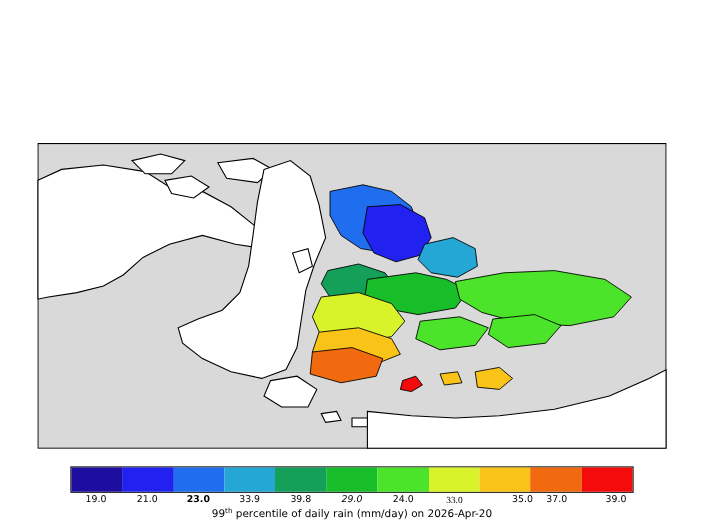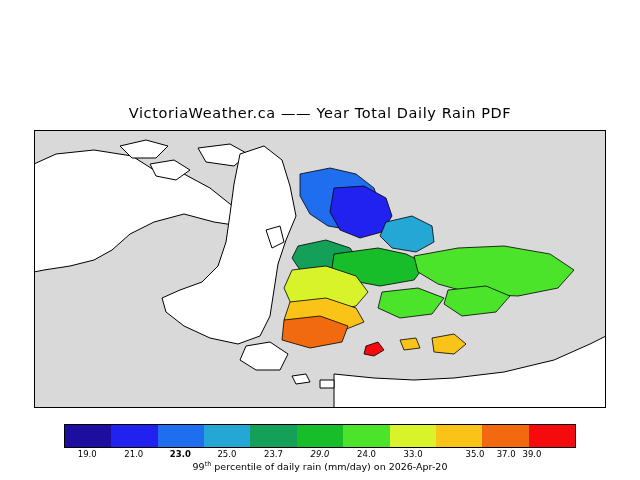--- a/index.html
+++ b/index.html
@@ -34,21 +34,20 @@
     font-size:9.5px;color:#000;
     font-family:"DejaVu Sans","Liberation Sans",sans-serif;
   }
   .cbar-label sup{font-size:6.5px;vertical-align:super;}
 </style>
 </head>
 <body>
 
 <div id="root">
 
-  <div class="title">VictoriaWeather.ca —— Year Total Daily Rain PDF</div>
 
   <div class="map-wrap">
     <svg class="map-svg" width="572" height="278" viewBox="0 0 572 278">
 
       <rect x="0" y="0" width="572" height="278" fill="#d9d9d9"></rect>
 
       <g stroke="#000000" stroke-width="1" fill="#ffffff">
 
         <path d="M0,34 L22,24 L60,20 L98,26 L120,40 L150,44 L176,58 L196,74
                  L214,86 L206,96 L180,92 L150,84 L120,92 L96,104 L78,120
@@ -125,27 +124,27 @@
       <div class="cbar-cell" style="background: rgb(76, 228, 42);"></div>
       <div class="cbar-cell" style="background: rgb(217, 243, 42);"></div>
       <div class="cbar-cell" style="background: rgb(249, 195, 24);"></div>
       <div class="cbar-cell" style="background: rgb(242, 106, 16);"></div>
       <div class="cbar-cell" style="background: rgb(245, 11, 11);"></div>
     </div>
   <div class="cbar-ticks">
       <div class="tick" style="left: 67.2727px;">19.0</div>
       <div class="tick" style="left: 113.818px;">21.0</div>
       <div class="tick" style="left: 160.364px; font-weight: bold;">23.0</div>
-      <div class="tick" style="left: 206.909px;">25.0</div>
-      <div class="tick" style="left: 253.455px;">23.7</div>
+      <div class="tick" style="left: 206.909px;">33.9</div>
+      <div class="tick" style="left: 253.455px;">39.8</div>
       <div class="tick" style="left: 300px; font-style: italic;">29.0</div>
       <div class="tick" style="left: 346.545px;">24.0</div>
-      <div class="tick" style="left: 393.091px;">33.0</div>
+      <div class="tick" style="left: 393.091px; font-family: Liberation Serif, serif;">33.0</div>
       <div class="tick" style="left: 455px;">35.0</div>
       <div class="tick" style="left: 486.182px; text-align: center;">37.0</div>
-      <div class="tick" style="left: 512px;">39.0</div>
+      <div class="tick" style="left: 540px;">39.0</div>
     </div>
 
   <div class="cbar-label">
     <span>99</span><sup>th</sup><span> percentile of daily rain (mm/day) on 2026-Apr-20</span>
   </div>
 
 </div>
 
 </body></html>

